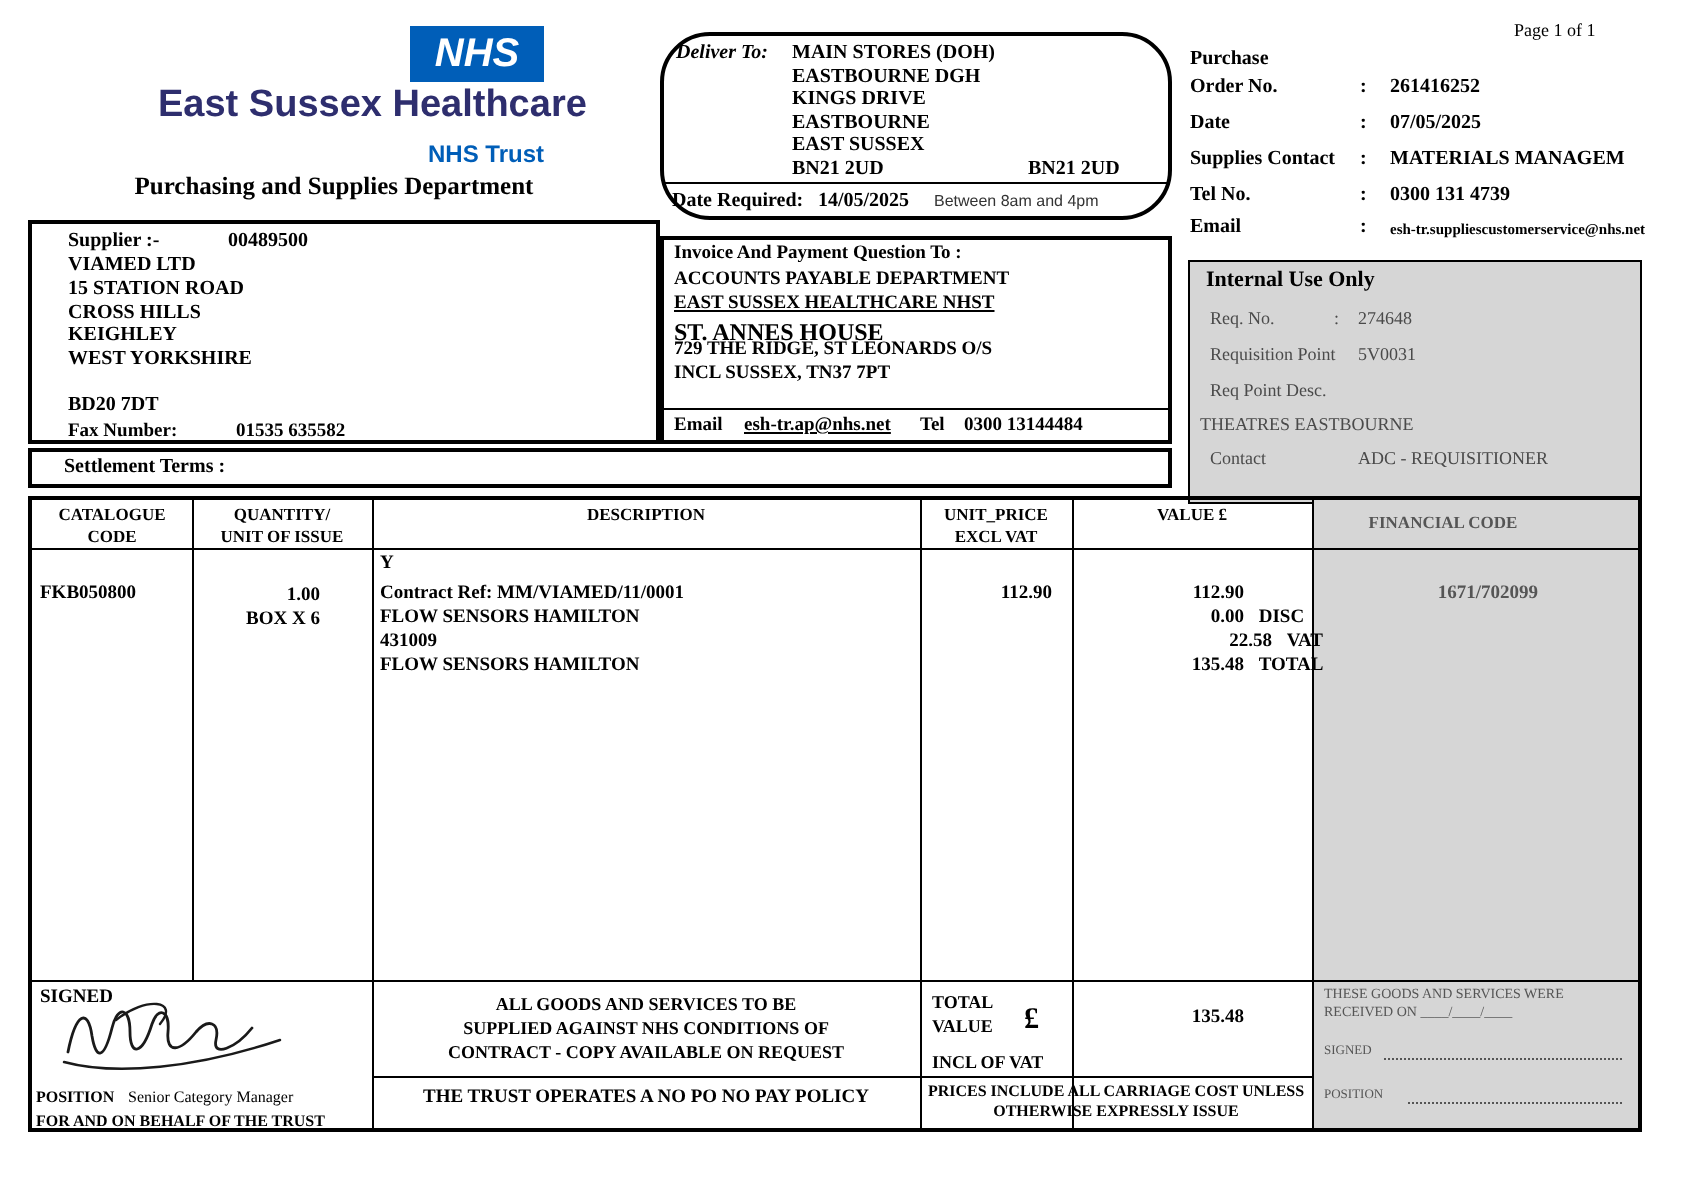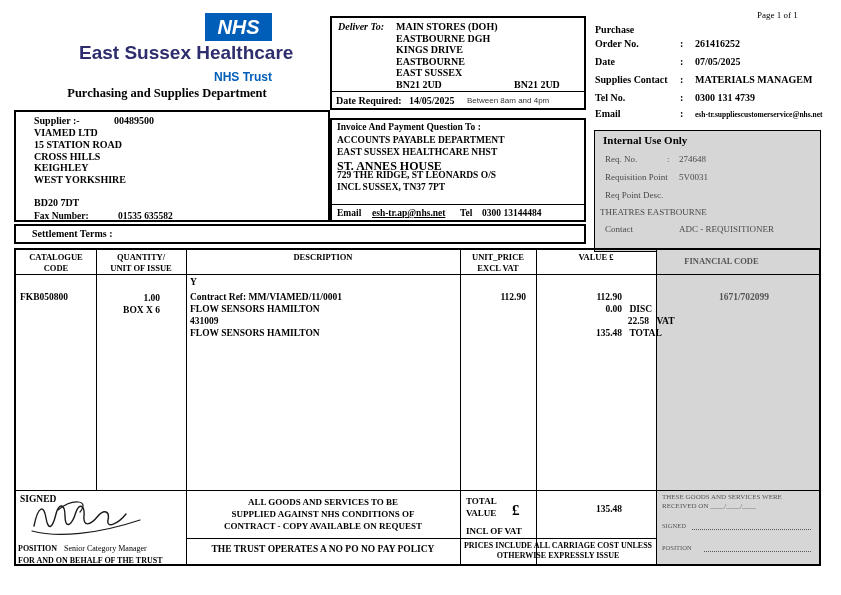--- a/index.html
+++ b/index.html
@@ -30,21 +30,21 @@
 
 <div class="page">
 
   <div class="abs n" style="left:757px; top:10px; font-size:9px;">Page 1 of 1</div>
 
   <div class="abs sans" style="left:205px; top:13px; width:67px; height:28px; background:#005EB8; color:#fff; font-weight:bold; font-style:italic; font-size:20px; text-align:center; line-height:28px;">NHS</div>
   <div class="abs sans" style="left:79px; top:42px; width:300px; font-size:19px; font-weight:600; color:#2e2e6e;">East Sussex Healthcare</div>
   <div class="abs sans rt" style="left:205px; top:70px; width:67px; font-size:12px; font-weight:600; color:#005EB8;">NHS Trust</div>
   <div class="abs ctr" style="left:14px; top:86px; width:306px; font-size:12.5px;">Purchasing and Supplies Department</div>
 
-  <div class="abs box" style="left:330px; top:16px; width:256px; height:94px;">
+  <div class="abs box" style="left:330px; top:16px; width:256px; height:94px;border-radius:25px;">
     <div class="abs ital" style="left:6px; top:3px;">Deliver To:</div>
     <div class="abs" style="left:64px; top:3px;">MAIN STORES (DOH)</div>
     <div class="abs" style="left:64px; top:14.6px;">EASTBOURNE DGH</div>
     <div class="abs" style="left:64px; top:26.2px;">KINGS DRIVE</div>
     <div class="abs" style="left:64px; top:37.8px;">EASTBOURNE</div>
     <div class="abs" style="left:64px; top:49.4px;">EAST SUSSEX</div>
     <div class="abs" style="left:64px; top:61px;">BN21 2UD</div>
     <div class="abs" style="left:182px; top:61px;">BN21 2UD</div>
     <div class="abs" style="left:0; top:73px; right:0; height:19px; border-top:1px solid #000;">
       <span class="abs" style="left:4px; top:3px;">Date Required:</span>
@@ -86,21 +86,21 @@
     <div class="abs" style="left:18px; top:50.4px;">KEIGHLEY</div>
     <div class="abs" style="left:18px; top:62.2px;">WEST YORKSHIRE</div>
     <div class="abs" style="left:18px; top:85px;">BD20 7DT</div>
     <div class="abs" style="left:18px; top:99px; font-size:9.5px;">Fax Number:</div>
     <div class="abs" style="left:82px; top:99px; font-size:9.5px;padding-left:20px;">01535 635582</div>
   </div>
 
   <div class="abs box" style="left:330px; top:118px; width:256px; height:104px;">
     <div class="abs" style="left:5px; top:2px; font-size:9.5px;">Invoice And Payment Question To :</div>
     <div class="abs" style="left:5px; top:15px; font-size:9.5px;">ACCOUNTS PAYABLE DEPARTMENT</div>
-    <div class="abs" style="left:5px; top:26.8px; font-size:9.5px;">EAST SUSSEX HEALTHCARE NHST</div>
+    <div class="abs" style="left:5px; top:26.8px; font-size:9.5px;text-decoration:underline;">EAST SUSSEX HEALTHCARE NHST</div>
     <div class="abs" style="left:5px; top:38.6px; font-size:12px;">ST. ANNES HOUSE</div>
     <div class="abs" style="left:5px; top:50.4px; font-size:9.5px;">729 THE RIDGE, ST LEONARDS O/S</div>
     <div class="abs" style="left:5px; top:62.2px; font-size:9.5px;">INCL SUSSEX, TN37 7PT</div>
     <div class="abs" style="left:0; right:0; top:84px; height:16px; border-top:1px solid #000;">
       <span class="abs" style="left:5px; top:3px; font-size:9.5px;">Email</span>
       <span class="abs u" style="left:40px; top:3px; font-size:9.5px;">esh-tr.ap@nhs.net</span>
       <span class="abs" style="left:128px; top:3px; font-size:9.5px;">Tel</span>
       <span class="abs" style="left:150px; top:3px; font-size:9.5px;">0300 13144484</span>
     </div>
   </div>
@@ -178,21 +178,21 @@
     <div class="abs" style="left:520px; top:41px; font-size:9.5px; line-height:12px;">
       <div>
         <span class="rt" style="display:inline-block; width:86px;">112.90</span>
         <span style="margin-left:5px;"></span>
       </div>
       <div>
         <span class="rt" style="display:inline-block; width:86px;">0.00</span>
         <span style="margin-left:5px;">DISC</span>
       </div>
       <div>
-        <span class="rt" style="display:inline-block; width:76px;margin-left:37px;">22.58</span>
+        <span class="rt" style="display:inline-block; width:100px;">22.58</span>
         <span style="margin-left:5px;">VAT</span>
       </div>
       <div>
         <span class="rt" style="display:inline-block; width:86px;">135.48</span>
         <span style="margin-left:5px;">TOTAL</span>
       </div>
     </div>
 
     <div class="abs ctr" style="left:640px; top:42px; width:156px; font-size:9.5px; color:#555;padding-left:20px;">1671/702099</div>
 

